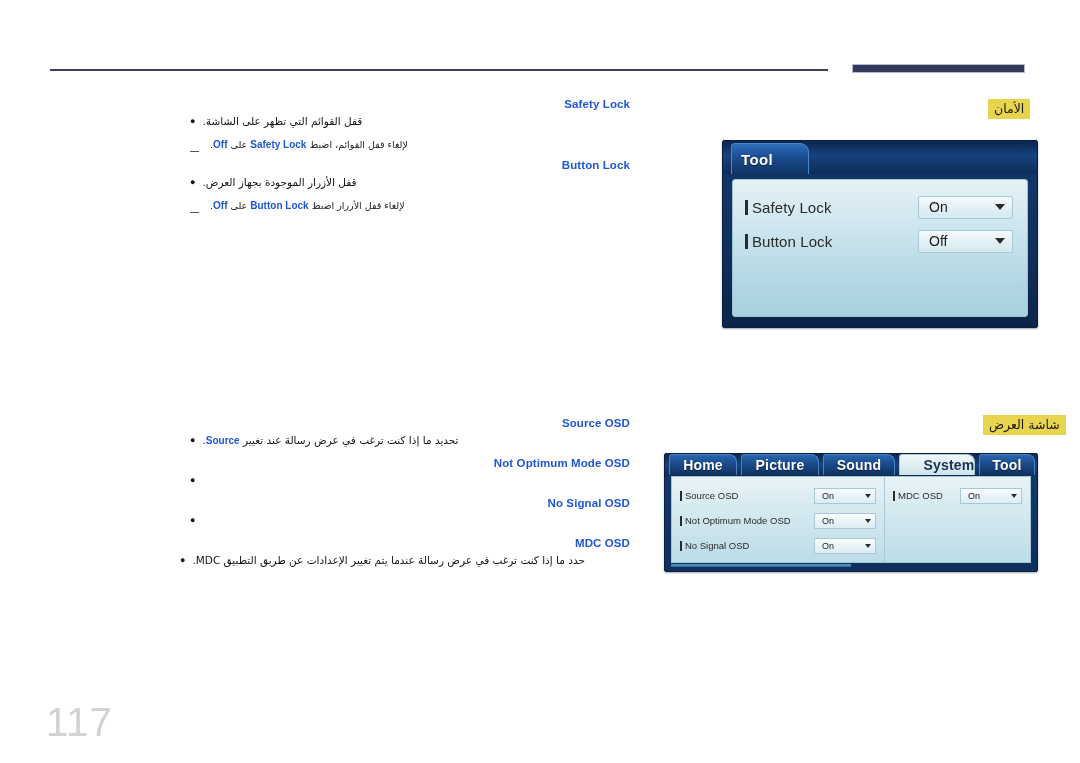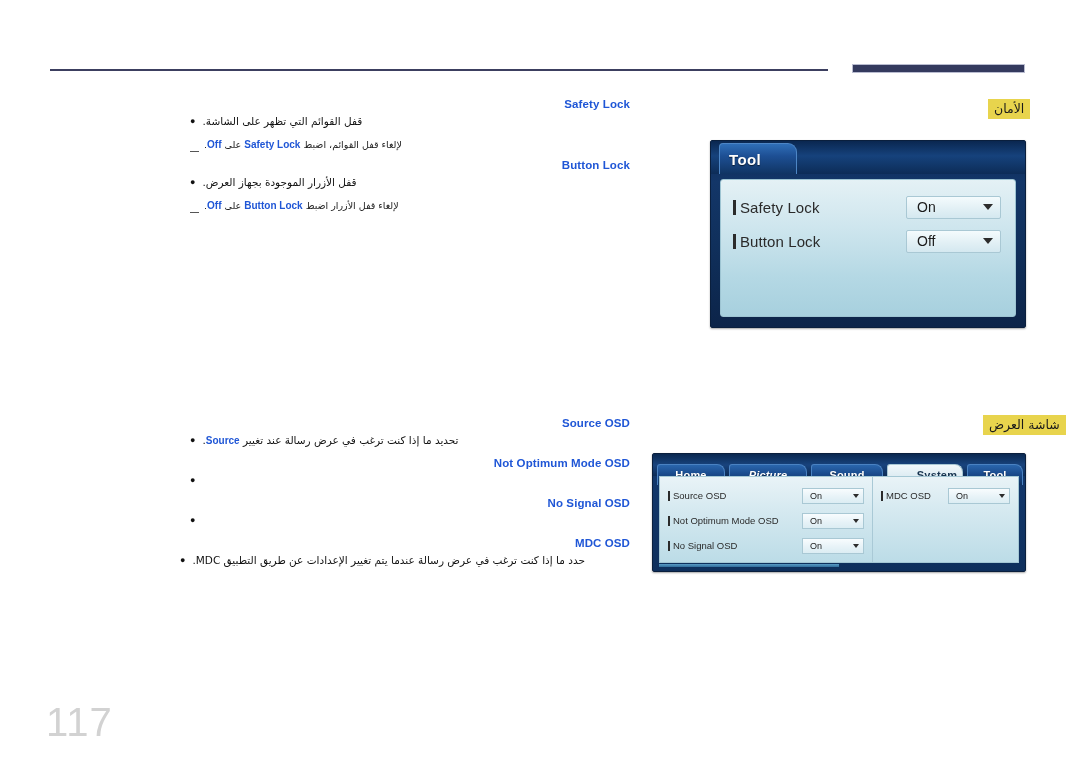--- a/index.html
+++ b/index.html
@@ -72,21 +72,21 @@
     line-height:15px;
     color:#111;
     direction:rtl;
     text-align:right;
     font-family:"DejaVu Sans","Liberation Sans",sans-serif;
   }
   .note-line{
     display:flex;
     flex-direction:row-reverse;
     align-items:flex-end;
-    gap:5px;
+    gap:11px;
     direction:rtl;
     margin:0 0 7px 0;
     justify-content:flex-start;
   }
   .note-dash{
     flex:0 0 auto;
     width:9px;height:1px;background:#555;
     margin-top:6px;
   }
   .note-txt{
@@ -94,21 +94,21 @@
     line-height:14px;
     color:#222;
     direction:rtl;
     text-align:right;
     font-family:"DejaVu Sans","Liberation Sans",sans-serif;
   }
   .kw{color:#1f56d6;font-weight:bold;direction:ltr;unicode-bidi:embed;
       font-family:"Liberation Sans",sans-serif;font-size:10px;}
 
   
-  .osd{position:absolute;}
+  .osd{position:absolute;margin-left:12px;}
   #osd-tool{left:710px;top:140px;width:316px;height:188px;}
   .osd-tool-frame{
     width:100%;height:100%;box-sizing:border-box;
     background:linear-gradient(180deg,#0b2a55 0%,#133668 22%,#10305c 55%,#0c2449 100%);
     border:1px solid #0a1f3d;
     border-radius:2px;
     position:relative;
     box-shadow:0 1px 2px rgba(0,0,0,.35);
     overflow:hidden;
   }
@@ -174,25 +174,25 @@
     border:1px solid #0a1f3d;
     border-radius:2px;
     position:relative;overflow:hidden;
     box-shadow:0 1px 2px rgba(0,0,0,.35);
   }
   .sys-tabbar{
     position:absolute;left:0;top:0;width:100%;height:22px;
     background:linear-gradient(180deg,#0a2850 0%,#18437d 50%,#0d2c57 100%);
   }
   .sys-tab{
-    position:absolute;top:10px;height:21px;
+    position:absolute;top:0;height:21px;
     border-radius:3px 8px 0 0;
     box-sizing:border-box;
     display:flex;align-items:center;justify-content:center;
-    font-size:11px;font-weight:bold;
+    font-size:14px;font-weight:bold;
     letter-spacing:.2px;
   }
   .sys-tab.inactive{
     background:linear-gradient(180deg,#2a66ad 0%,#1a4a8c 45%,#0f3260 100%);
     border:1px solid #4a82c2;border-bottom:none;
     color:#ffffff;
     text-shadow:0 1px 1px rgba(0,0,0,.6);
   }
   .sys-tab.active{
     background:linear-gradient(180deg,#f1f8fb 0%,#dcebf2 60%,#cfe4ed 100%);
@@ -349,21 +349,21 @@
         </div>
 
       </div>
     </div>
   </div>
 
   <div class="osd" id="osd-system">
     <div class="osd-sys-frame">
       <div class="sys-tabbar">
         <div class="sys-tab inactive" style="left:4px;width:68px;">Home</div>
-        <div class="sys-tab inactive" style="left:76px;width:78px;font-style:italic;">Picture</div>
+        <div class="sys-tab inactive" style="left:76px;width:78px;">Picture</div>
         <div class="sys-tab inactive" style="left:158px;width:72px;">Sound</div>
         <div class="sys-tab active" style="left:234px;width:76px;">System</div>
         <div class="sys-tab inactive" style="left:314px;width:56px;">Tool</div>
       </div>
 
       <div class="sys-body">
         <div class="sys-col left">
 
           <div class="sys-row">
             <div class="sys-label">

